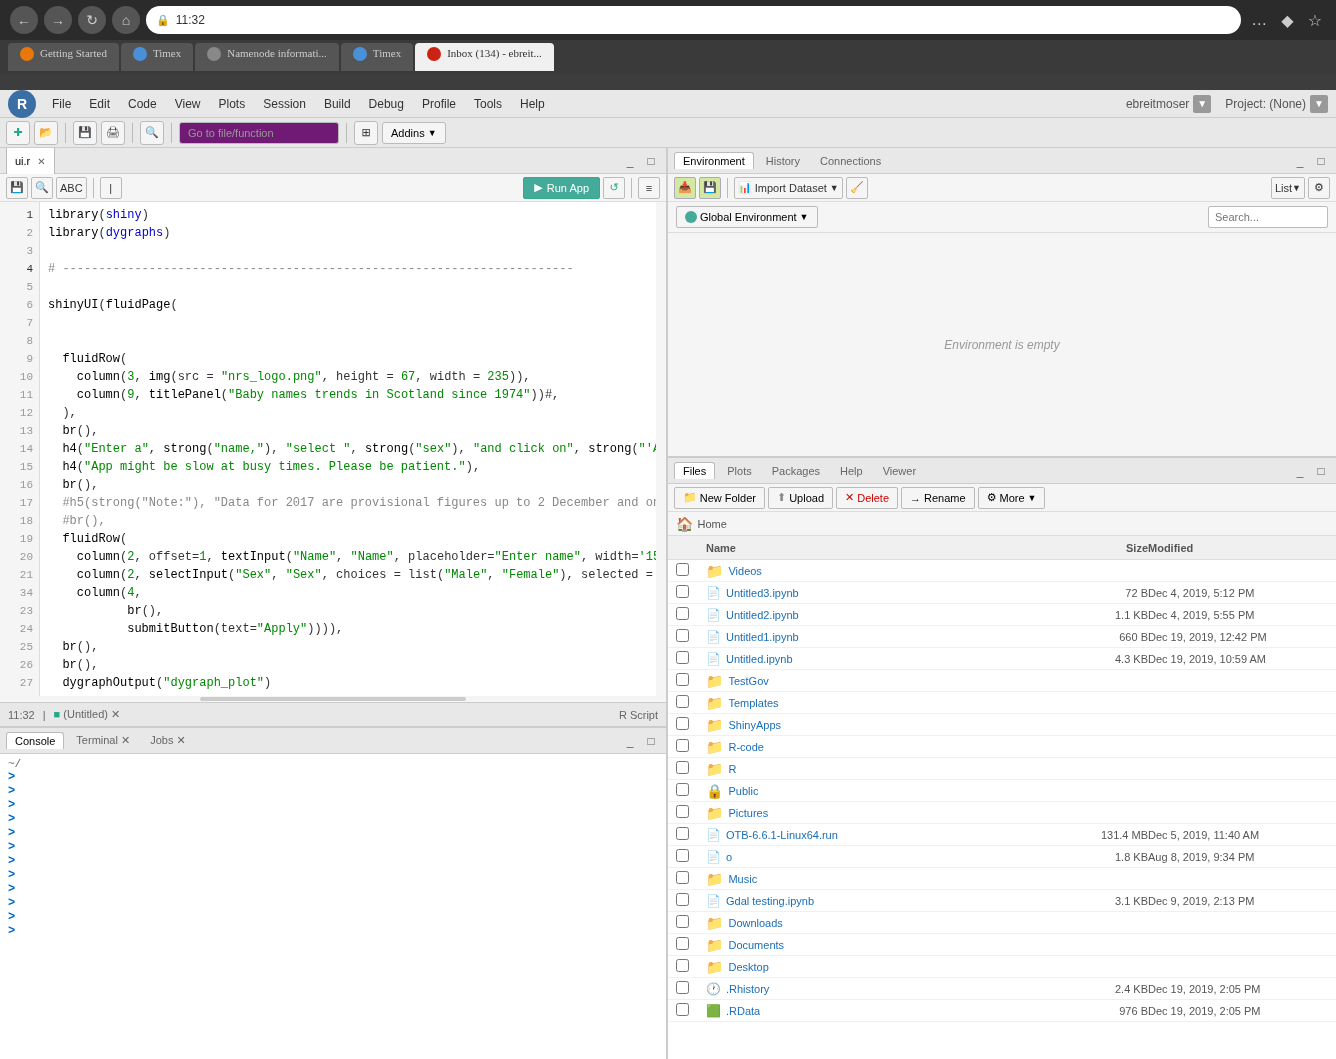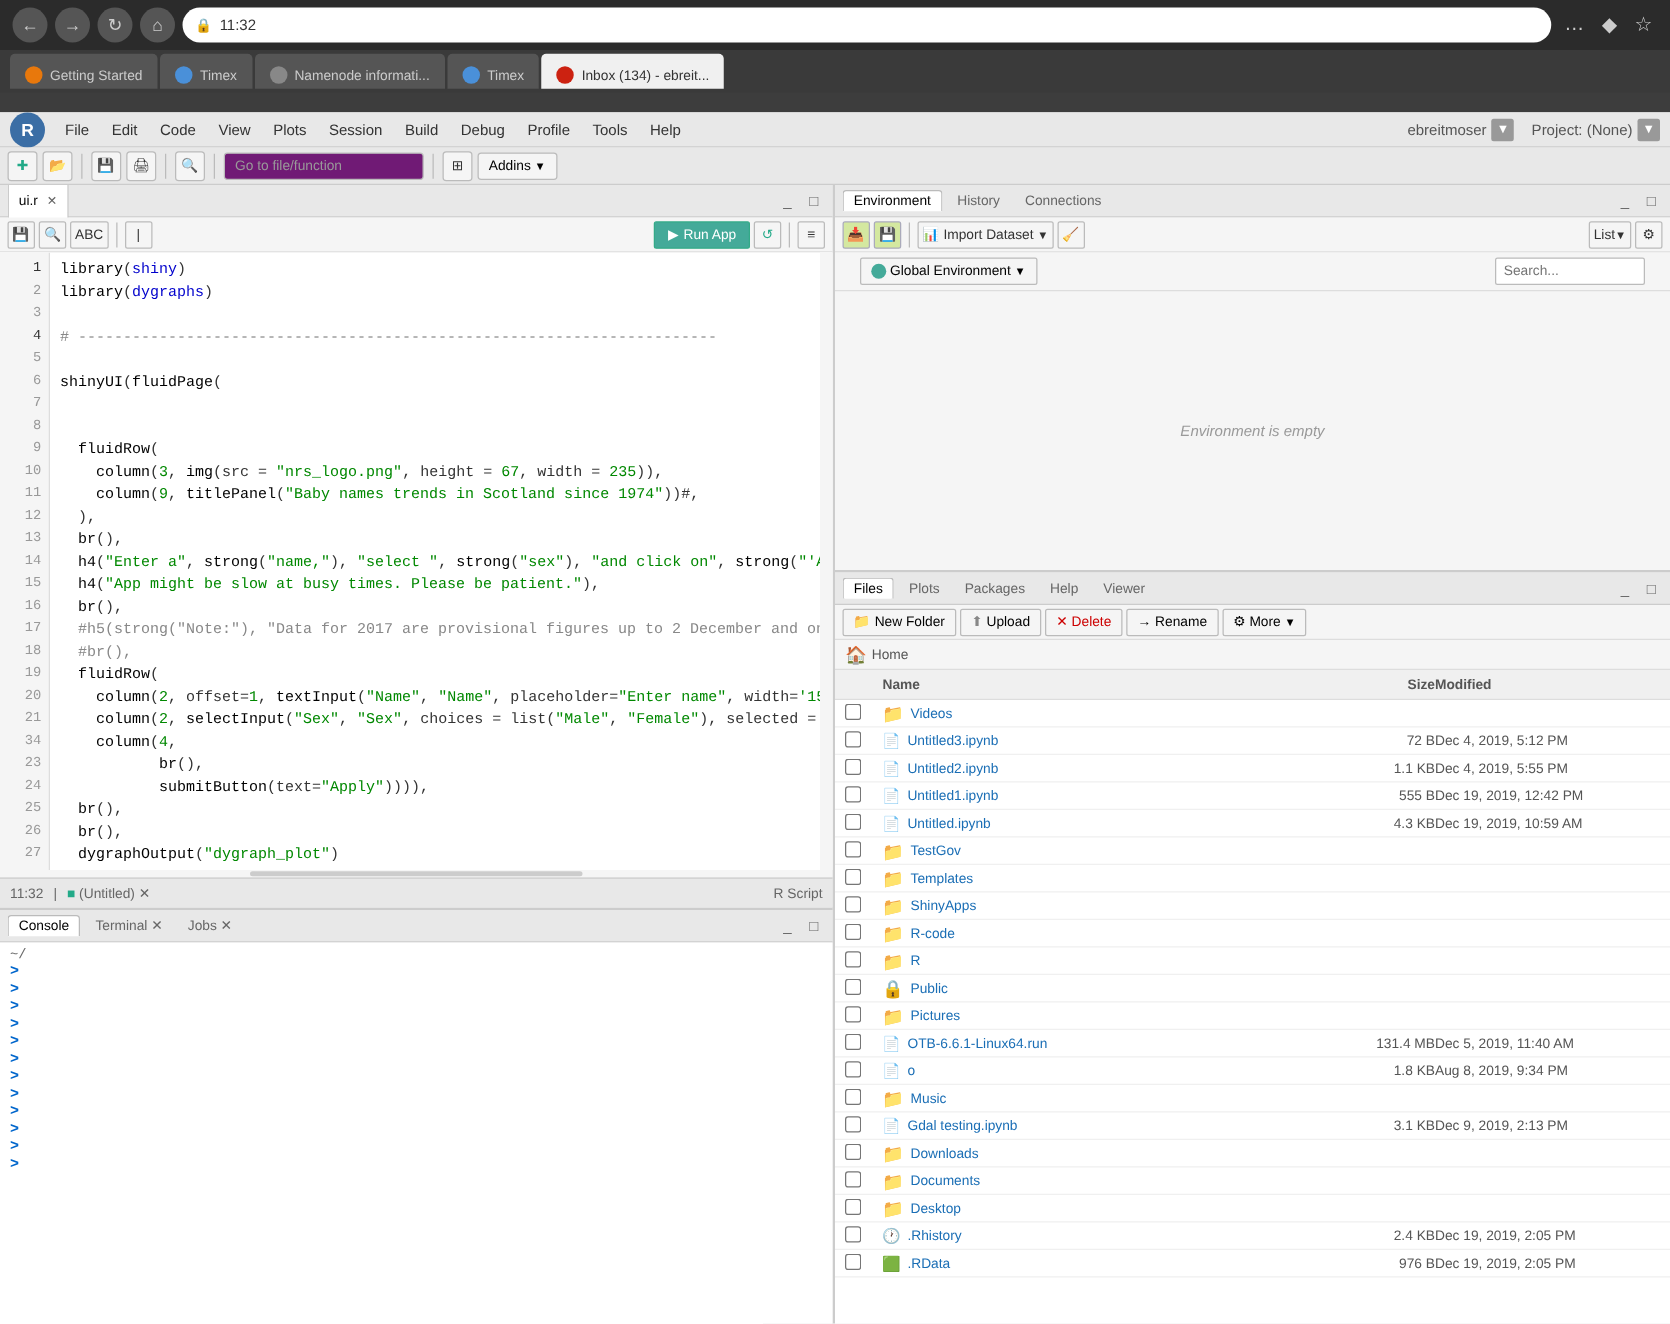--- a/index.html
+++ b/index.html
@@ -8,21 +8,21 @@
     
     .browser-chrome { background: #3d3d3d; height: 90px; }
     .browser-top-bar { display: flex; align-items: center; height: 40px; padding: 0 10px; gap: 6px; background: #2b2b2b; }
     .browser-nav-btn { width: 28px; height: 28px; border-radius: 50%; background: #555; border: none; color: #ccc; cursor: pointer; display: flex; align-items: center; justify-content: center; font-size: 14px; }
     .browser-url-bar { flex: 1; height: 28px; background: #fff; border-radius: 14px; display: flex; align-items: center; padding: 0 10px; gap: 6px; font-size: 12px; color: #333; }
     .browser-url-icon { color: #888; font-size: 11px; }
     .browser-url-text { flex: 1; color: #333; }
     .browser-actions { display: flex; gap: 6px; }
     .browser-action-btn { background: none; border: none; color: #ccc; cursor: pointer; font-size: 16px; padding: 4px; }
     .browser-tabs { display: flex; align-items: center; height: 34px; background: #3a3a3a; padding: 0 8px; gap: 2px; overflow: hidden; }
-    .browser-tab { height: 28px; background: #555; border-radius: 4px 4px 0 0; padding: 4px 12px; display: flex; align-items: flex-end; gap: 6px; color: #ccc; font-size: 11px; cursor: pointer; white-space: nowrap; }
+    .browser-tab { height: 28px; background: #555; border-radius: 4px 4px 0 0; padding: 4px 12px; display: flex; align-items: flex-start; gap: 6px; color: #ccc; font-size: 11px; cursor: pointer; white-space: nowrap; font-family: Liberation Serif, serif; }
     .browser-tab.active { background: #f0f0f0; color: #333; }
 
     
     .rstudio-main { display: flex; flex-direction: column; height: calc(1059px - 90px); background: #f5f5f5; }
     .rstudio-menubar { display: flex; align-items: center; height: 28px; background: #e8e8e8; border-bottom: 1px solid #ccc; padding: 0 8px; gap: 2px; }
     .rstudio-logo { width: 28px; height: 28px; background: #3b6ea5; border-radius: 50%; color: white; display: flex; align-items: center; justify-content: center; font-weight: bold; font-size: 14px; margin-right: 6px; }
     .menu-item { padding: 3px 8px; cursor: pointer; font-size: 12px; color: #333; border-radius: 3px; }
     .menu-right { margin-left: auto; display: flex; align-items: center; gap: 4px; font-size: 12px; color: #555; }
 
     .rstudio-toolbar { display: flex; align-items: center; height: 30px; background: #e8e8e8; border-bottom: 1px solid #ccc; padding: 0 6px; gap: 4px; }
@@ -352,21 +352,21 @@
           </button>
           <button class="editor-btn" style="color:#cc4444;">🧹</button>
           <div class="env-toolbar-right">
             <button class="editor-btn">
               <span>List</span>
               <span class="chevron">▼</span>
             </button>
             <button class="editor-btn">⚙</button>
           </div>
         </div>
-        <div style="display:flex;padding:4px 20px;background:#f5f5f5;border-bottom:1px solid #ddd;gap:6px;">
+        <div style="display:flex;padding:4px 8px;background:#f5f5f5;border-bottom:1px solid #ddd;gap:6px;">
           <button class="env-global-btn">
             <span style="width:12px;height:12px;background:#4a9;border-radius:50%;display:inline-block;"></span>
             <span>Global Environment</span>
             <span class="chevron">▼</span>
           </button>
           <div style="flex:1;"></div>
           <input class="env-search" type="text" placeholder="Search..." style="">
         </div>
         <div class="env-empty">
           <span>Environment is empty</span>
@@ -449,21 +449,21 @@
             <div class="file-size-cell">1.1 KB</div>
             <div class="file-modified-cell">Dec 4, 2019, 5:55 PM</div>
           </div>
 
           <div class="file-row">
             <div class="file-check"><input type="checkbox" style=""></div>
             <div class="file-name-cell">
               <span class="file-icon-file">📄</span>
               <span class="file-link">Untitled1.ipynb</span>
             </div>
-            <div class="file-size-cell">555 B</div>
+            <div class="file-size-cell">660 B</div>
             <div class="file-modified-cell">Dec 19, 2019, 12:42 PM</div>
           </div>
 
           <div class="file-row">
             <div class="file-check"><input type="checkbox" style=""></div>
             <div class="file-name-cell">
               <span class="file-icon-file">📄</span>
               <span class="file-link">Untitled.ipynb</span>
             </div>
             <div class="file-size-cell">4.3 KB</div>

